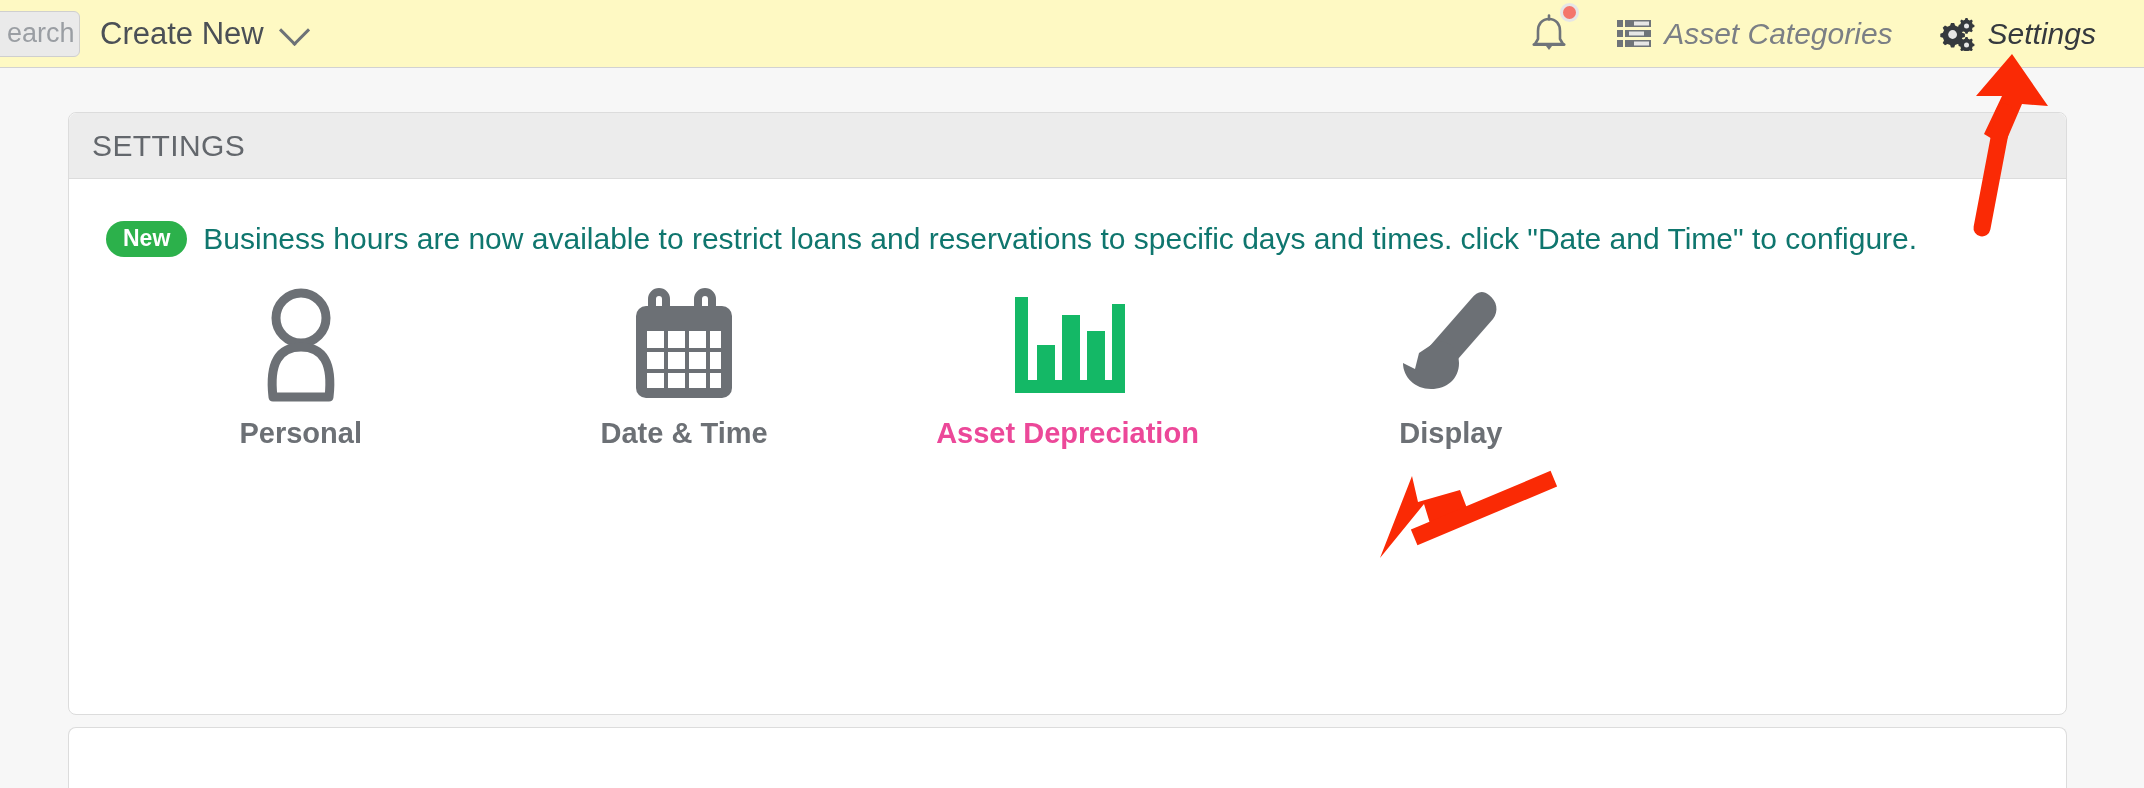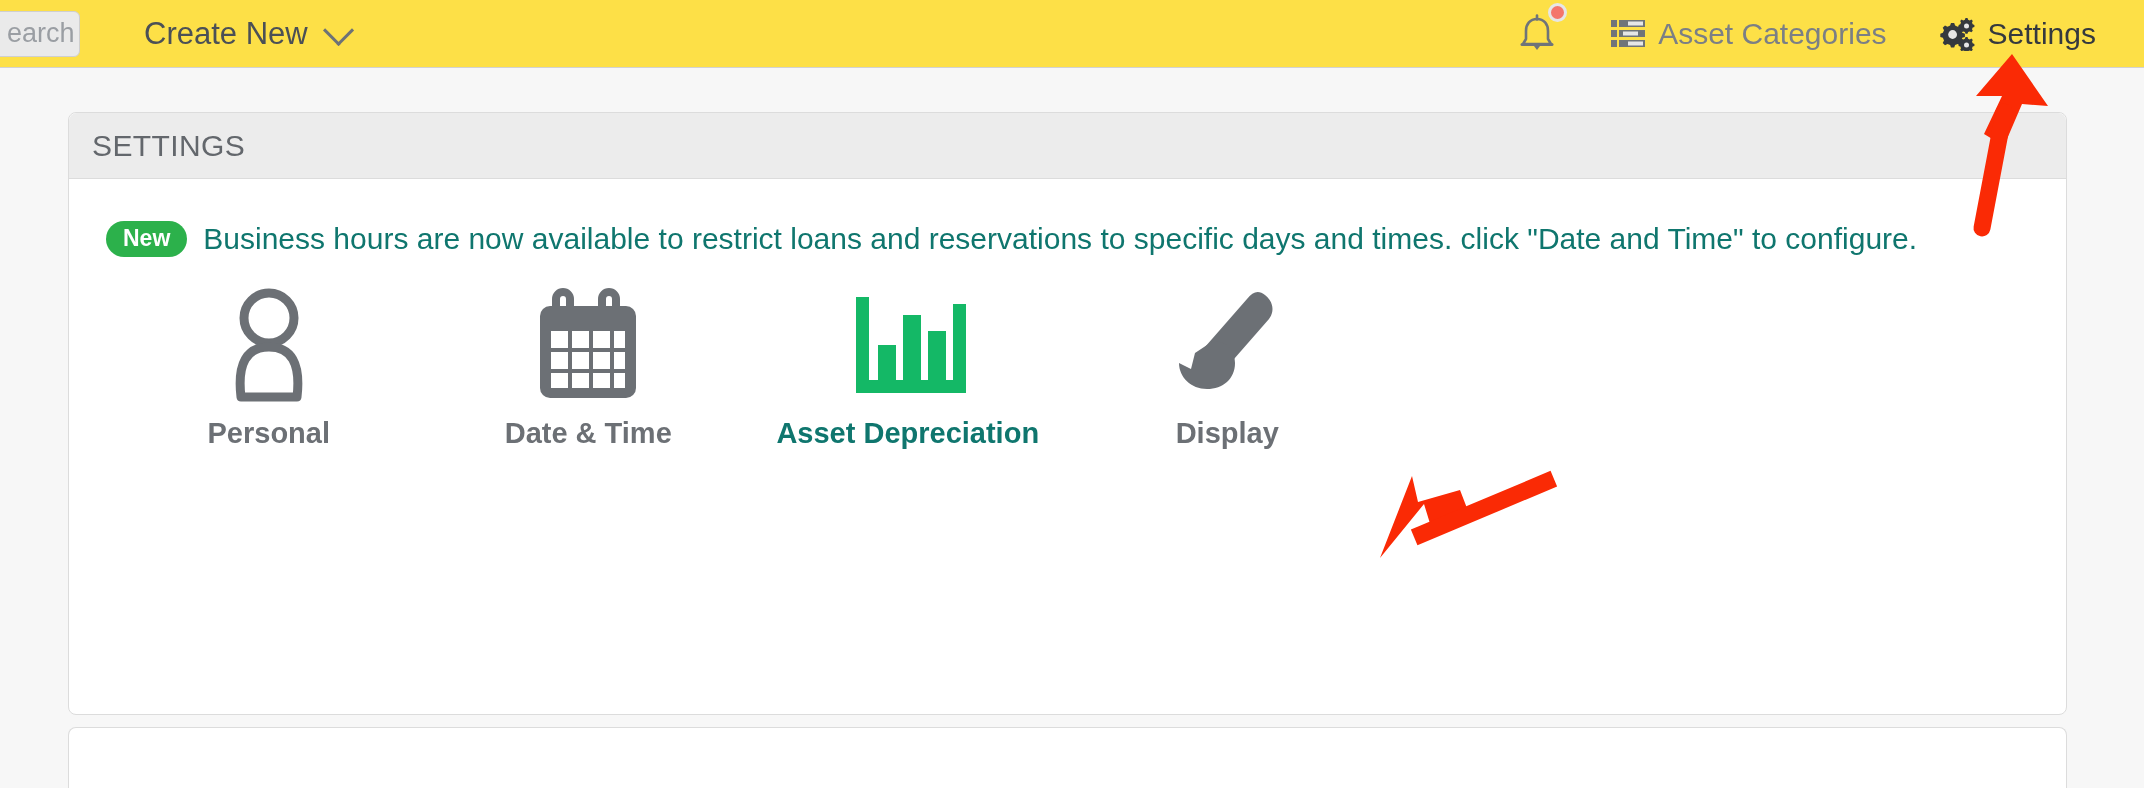--- a/index.html
+++ b/index.html
@@ -8,54 +8,55 @@
     font-family: "Liberation Sans", sans-serif;
     background: #f7f7f7;
     overflow: hidden;
   }
   #root { position: relative; width: 2144px; height: 788px; }
 
   
   .topbar {
     position: absolute; top: 0; left: 0;
     width: 2144px; height: 68px;
-    background: #fde047;
+    background: #fef9c3;
     border-bottom: 1px solid #d2d2d2;
     display: flex; align-items: center;
   }
   .search-box {
     margin-left: -40px;
     width: 120px; height: 46px;
     background: #eaeaea;
     border: 1px solid #cfcfcf;
     border-radius: 6px;
     display: flex; align-items: center;
     padding-left: 46px;
     color: #9a9ea3;
     font-size: 27px;
     overflow: hidden;
     white-space: nowrap;
   }
   .create-new {
     display: flex; align-items: center; gap: 16px;
-    margin-left: 64px;
+    margin-left: 20px;
     color: #4b5056;
     font-size: 31px;
   }
   .chev {
     width: 22px; height: 22px;
     border-right: 3px solid #6d7277;
     border-bottom: 3px solid #6d7277;
     transform: rotate(45deg) translateY(-5px);
   }
   .topbar-right {
     margin-left: auto;
     display: flex; align-items: center;
-    gap: 6px;
+    gap: 0px;
     padding-right: 26px;
+    font-style: italic;
   }
   .nav-item {
     display: flex; align-items: center; gap: 13px;
     font-size: 30px;
     color: #7b7f85;
     padding: 0 22px;
   }
   .nav-item.active { color: #35393e; }
   .bell-wrap { position: relative; padding: 0 26px 0 14px; }
   .badge-dot {
@@ -100,38 +101,38 @@
     font-size: 23px; font-weight: bold;
     border-radius: 18px;
     padding: 6px 17px 7px;
     line-height: 1;
   }
   .announce-text { font-size: 30px; color: #0f766e; }
 
   
   .grid {
     display: grid;
-    grid-template-columns: repeat(6, 1fr);
+    grid-template-columns: repeat(5, 1fr);
     row-gap: 20px;
     padding: 22px 40px 0 40px;
   }
   .tile {
     display: flex; flex-direction: column;
     align-items: center; justify-content: flex-start;
     height: 196px;
   }
   .tile-icon {
     height: 132px; display: flex;
     align-items: center; justify-content: center;
   }
   .tile-label {
     font-size: 29px; font-weight: bold; color: #6c7075;
     margin-top: 6px;
   }
-  .tile.highlight .tile-label { color: #0f766e; }
+  .tile.highlight .tile-label { color: #ec4899; }
 
   
   .arrow { position: absolute; pointer-events: none; }
 </style>
 </head>
 <body>
 
 <div id="root">
 
   <div class="topbar">

